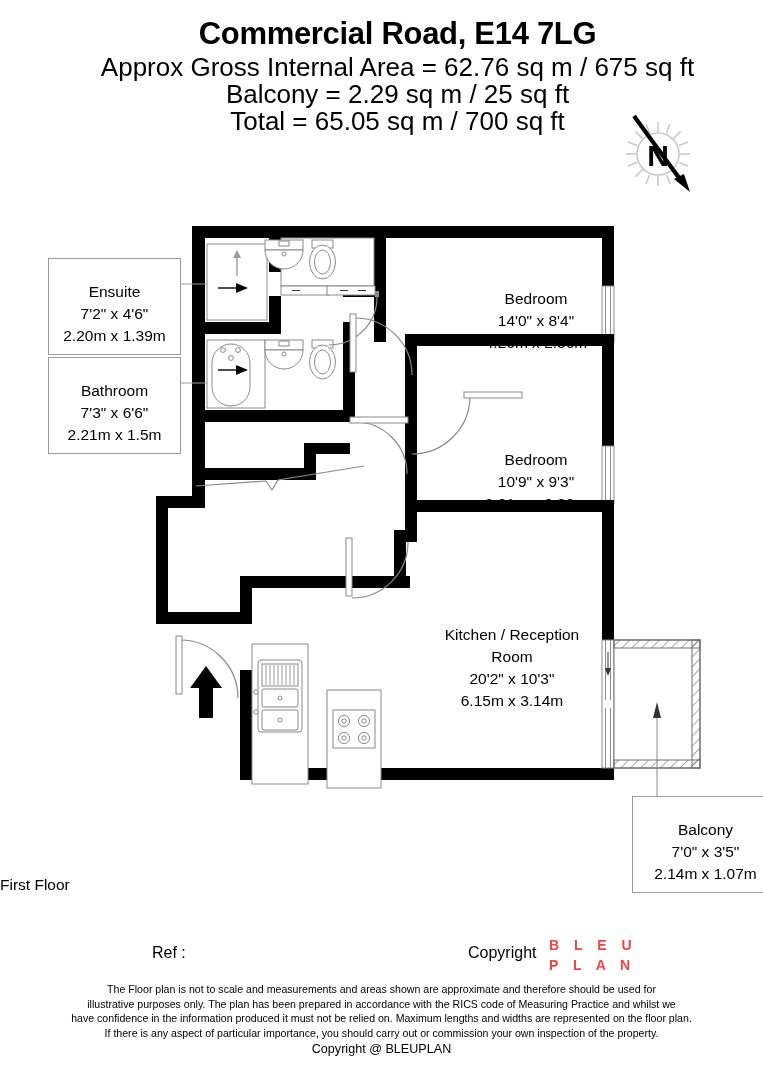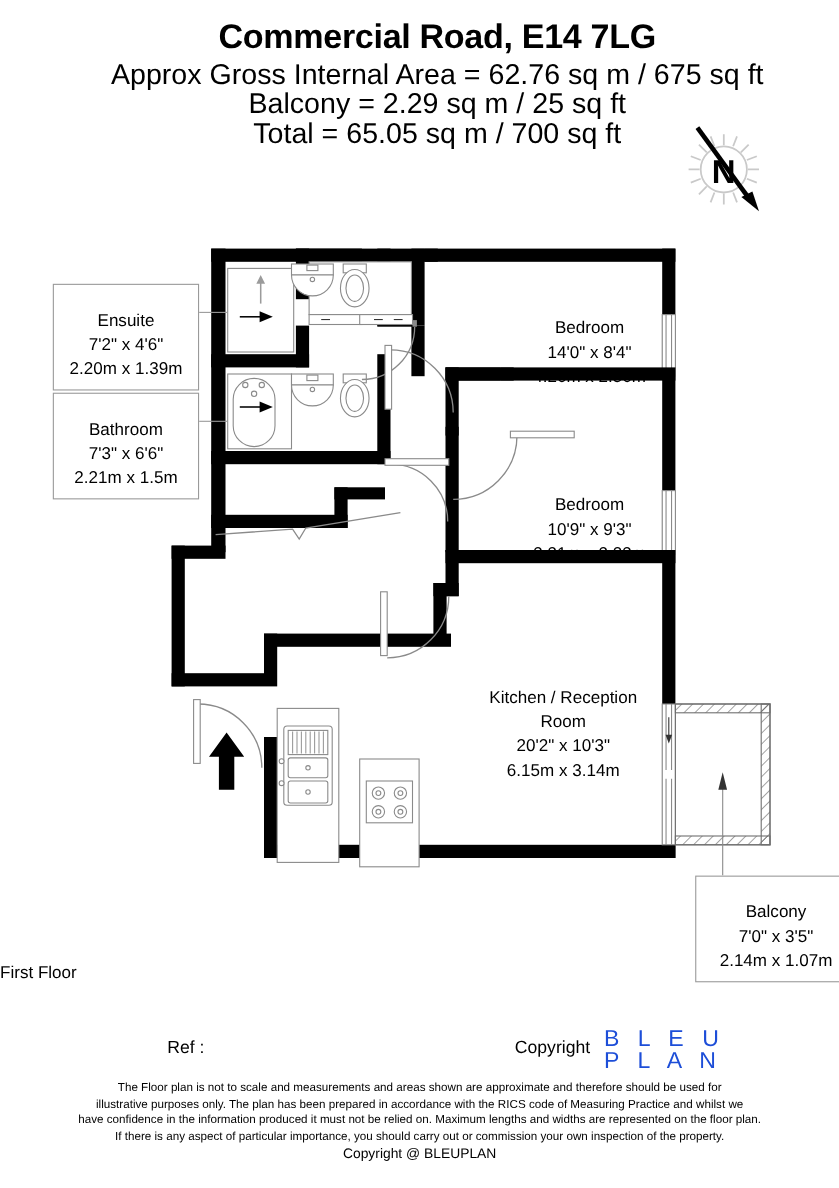--- a/index.html
+++ b/index.html
@@ -114,23 +114,23 @@
     font-size: 16px;
   }
   #copyright-label {
     position: absolute;
     left: 468px; top: 0px;
     font-size: 16px;
   }
   #brand-logo {
     position: absolute;
     left: 549px; top: -9px;
-    color: #1d4ed8;
-    font-weight: normal;
-    font-size: 21px;
+    color: #ef4444;
+    font-weight: bold;
+    font-size: 14px;
     line-height: 20px;
     letter-spacing: 5.5px;
   }
   #brand-logo .brand-line { display: block; }
 
   
   #disclaimer {
     position: absolute;
     left: 0; top: 982px;
     width: 763px;

